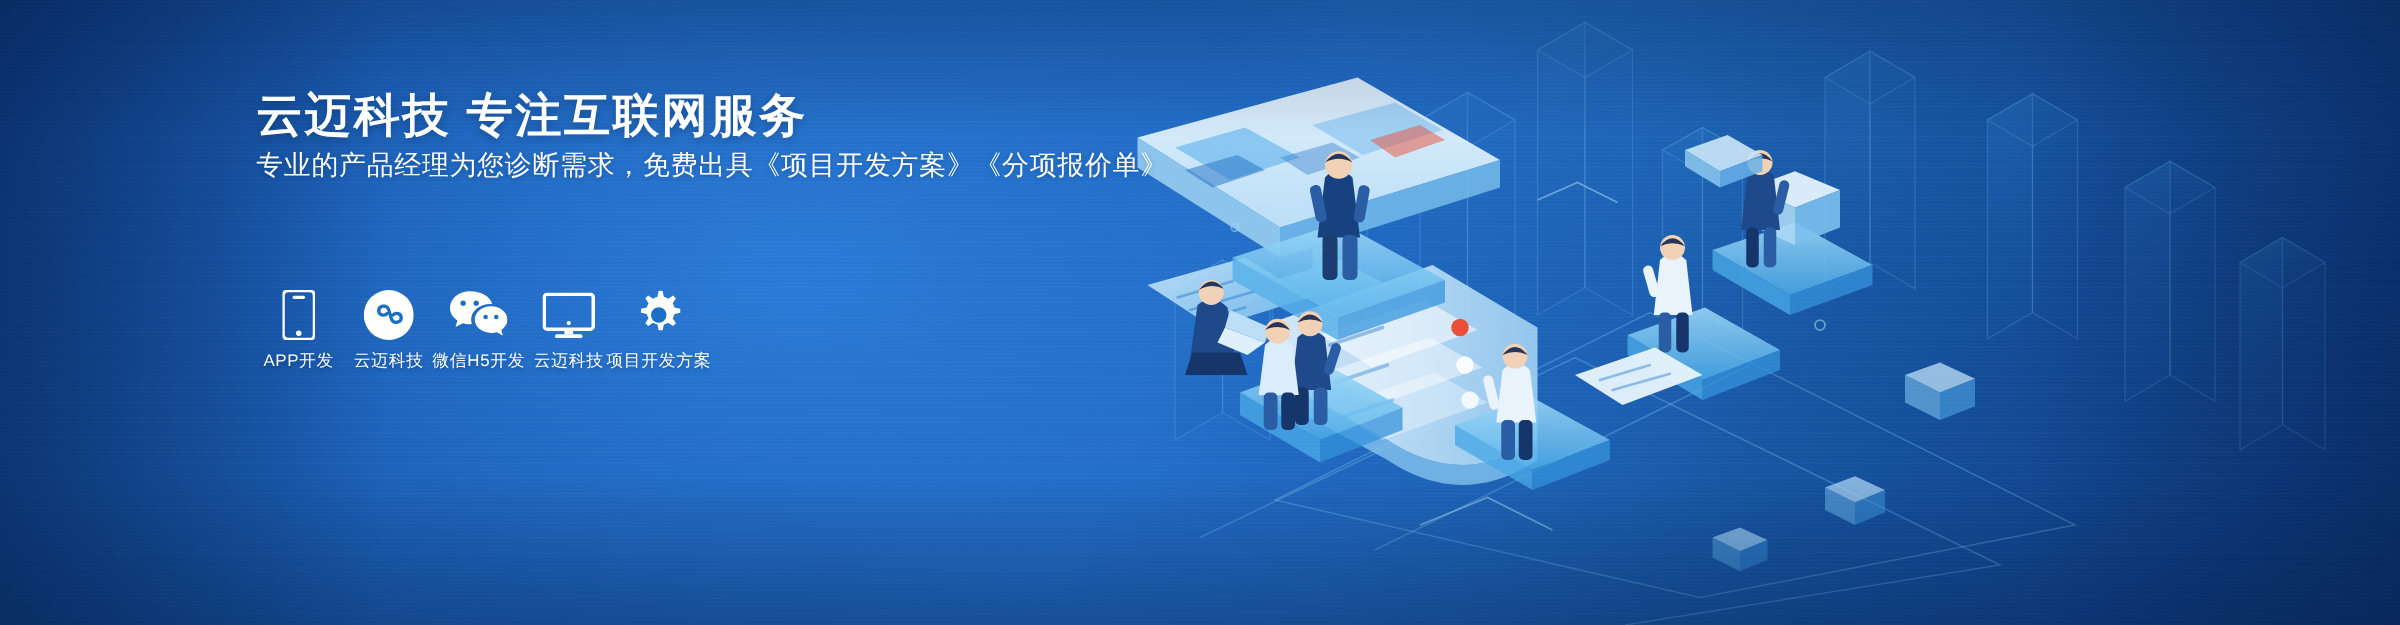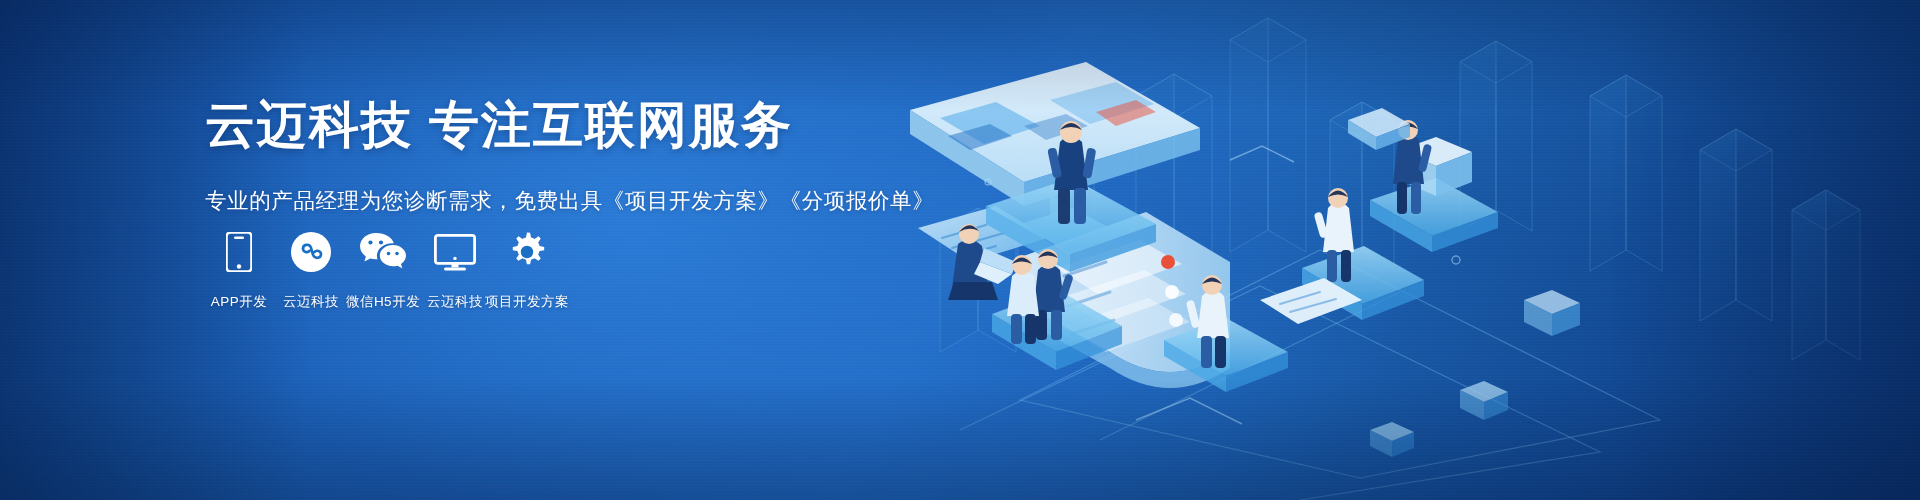--- a/index.html
+++ b/index.html
@@ -23,38 +23,37 @@
   #vignette {
     position:absolute; inset:0; pointer-events:none;
     background:
       linear-gradient(90deg, rgba(5,32,78,0.55) 0%, rgba(5,32,78,0.0) 16%, rgba(5,32,78,0.0) 84%, rgba(5,32,78,0.45) 100%),
       linear-gradient(180deg, rgba(5,32,78,0.30) 0%, rgba(5,32,78,0.0) 22%, rgba(5,32,78,0.0) 76%, rgba(5,32,78,0.38) 100%);
   }
 
   
   #copy { position:absolute; left:205px; top:72px; width:700px; }
   #headline {
-    font-size:50px; font-weight:bold; color:#ffffff; letter-spacing:2px;
+    font-size:37px; font-weight:bold; color:#ffffff; letter-spacing:2px;
     line-height:1.15; white-space:nowrap;
     text-shadow:0 2px 7px rgba(4,28,70,0.35);
-    margin-top:25px;
   }
   .sub-line {
     font-size:21.5px; color:#ffffff; line-height:1.62; letter-spacing:0.6px;
     white-space:nowrap; text-shadow:0 1px 4px rgba(4,28,70,0.30);
   }
-  #subtitle { margin-top:29px; }
+  #subtitle { }
 
   
   #services { position:absolute; left:203px; top:228px; display:flex; align-items:flex-end; }
   .service { width:72px; display:flex; flex-direction:column; align-items:center; cursor:pointer; }
   .svc-icon { height:44px; display:flex; align-items:flex-end; justify-content:center; }
   .svc-icon svg { display:block; }
   .svc-label {
-    margin-top:21px; font-size:13.5px; color:#ffffff; white-space:nowrap;
+    margin-top:8px; font-size:13.5px; color:#ffffff; white-space:nowrap;
     letter-spacing:0.5px; text-shadow:0 1px 3px rgba(4,28,70,0.35);
   }
 
   
   #art { position:absolute; right:0; top:0; width:1020px; height:500px; }
   #art svg { display:block; }
 </style>
 </head>
 <body>
 

